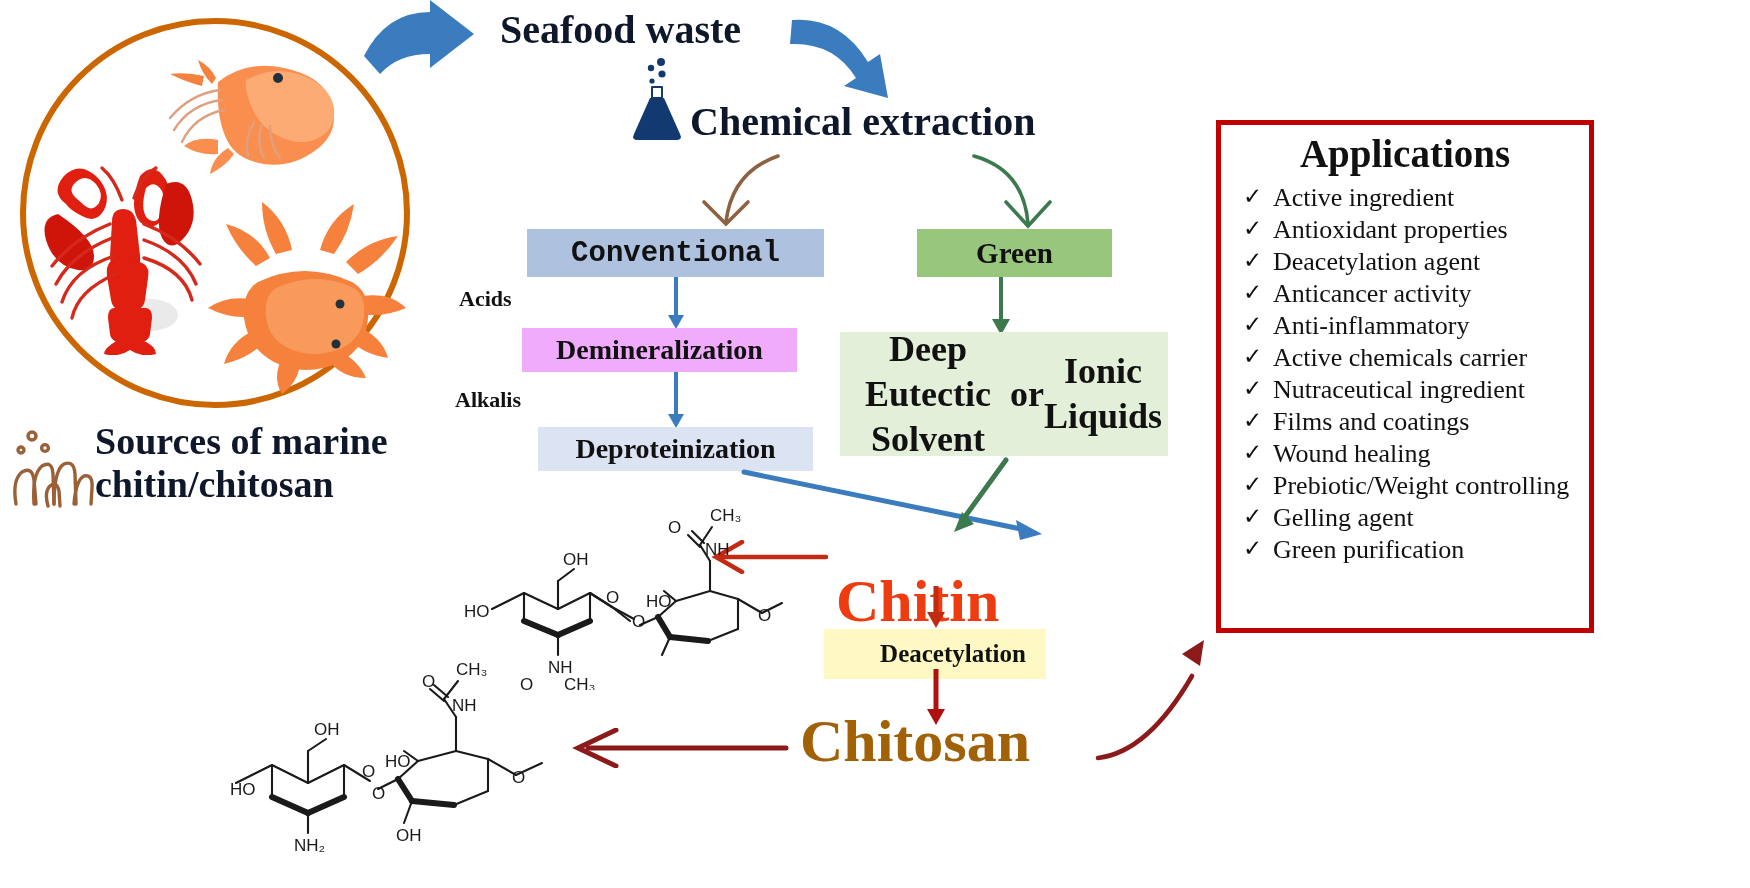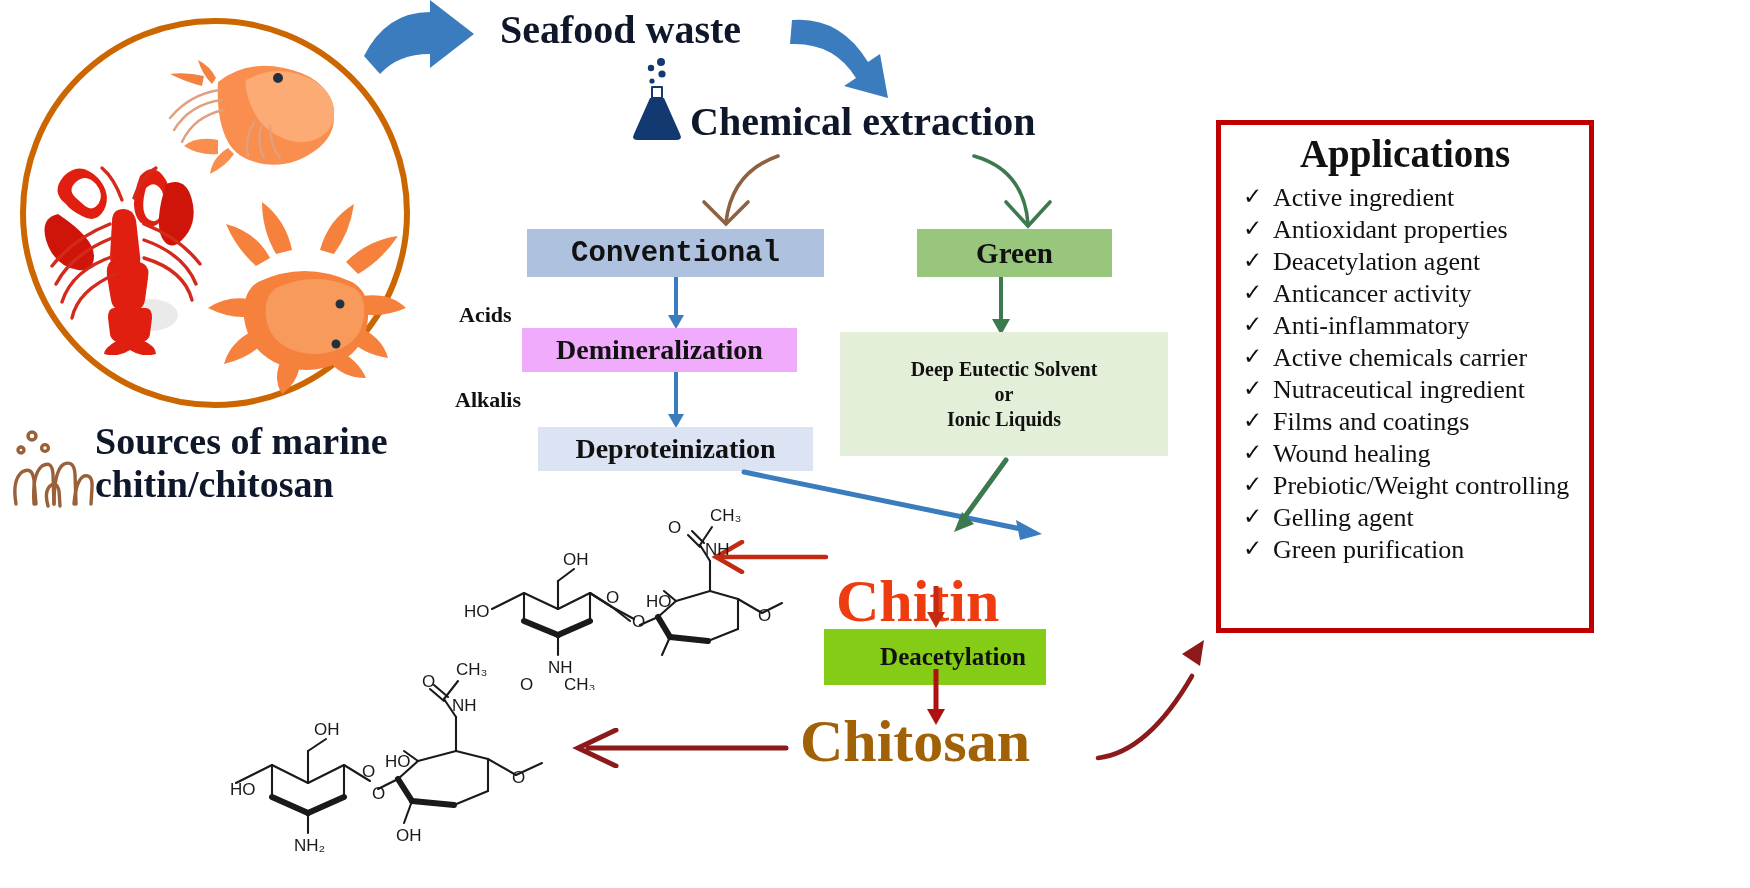--- a/index.html
+++ b/index.html
@@ -26,27 +26,27 @@
 
   
   .pbox{
     box-sizing:border-box;display:flex;align-items:center;justify-content:center;
     font-family:"Liberation Serif",serif;font-weight:bold;color:#111;text-align:center;
   }
   #box-conventional{left:527px;top:229px;width:297px;height:48px;background:#AEC2E0;font-size:29px;font-family:Liberation Mono, monospace;}
   #box-demineralization{left:522px;top:328px;width:275px;height:44px;background:#f0abfc;font-size:28px;}
   #box-deproteinization{left:538px;top:427px;width:275px;height:44px;background:#DCE3F3;font-size:28px;}
   #box-green{left:917px;top:229px;width:195px;height:48px;background:#99C67D;font-size:29px;}
-  #box-des{left:840px;top:332px;width:328px;height:124px;background:#E3EFD9;font-size:20px;
-           flex-direction:column;line-height:1.25;padding:4px 6px;}
-  #box-deacetylation{left:824px;top:629px;width:222px;height:56px;background:#84cc16;font-size:25px;padding-left:36px;}
+  #box-des{left:840px;top:332px;width:328px;height:124px;background:#E3EFD9;font-size:36px;
+           flex-direction:row;line-height:1.25;padding:4px 6px;}
+  #box-deacetylation{left:824px;top:629px;width:222px;height:50px;background:#fef9c3;font-size:25px;padding-left:36px;}
 
   
   .sidelab{font-family:"Liberation Serif",serif;font-weight:bold;color:#111;font-size:22px;}
-  #label-acids{left:459px;top:286px;margin-top:16px;}
+  #label-acids{left:459px;top:286px;}
   #label-alkalis{left:455px;top:387px;}
 
   
   #chitin-label{left:836px;top:519px;font-size:60px;font-weight:bold;color:#EE3B0F;
                 font-family:"Liberation Serif",serif;white-space:nowrap;margin-top:48px;}
   #chitosan-label{left:800px;top:707px;font-size:60px;font-weight:bold;color:#a16207;
                 font-family:"Liberation Serif",serif;white-space:nowrap;}
 
   
   #applications-box{

